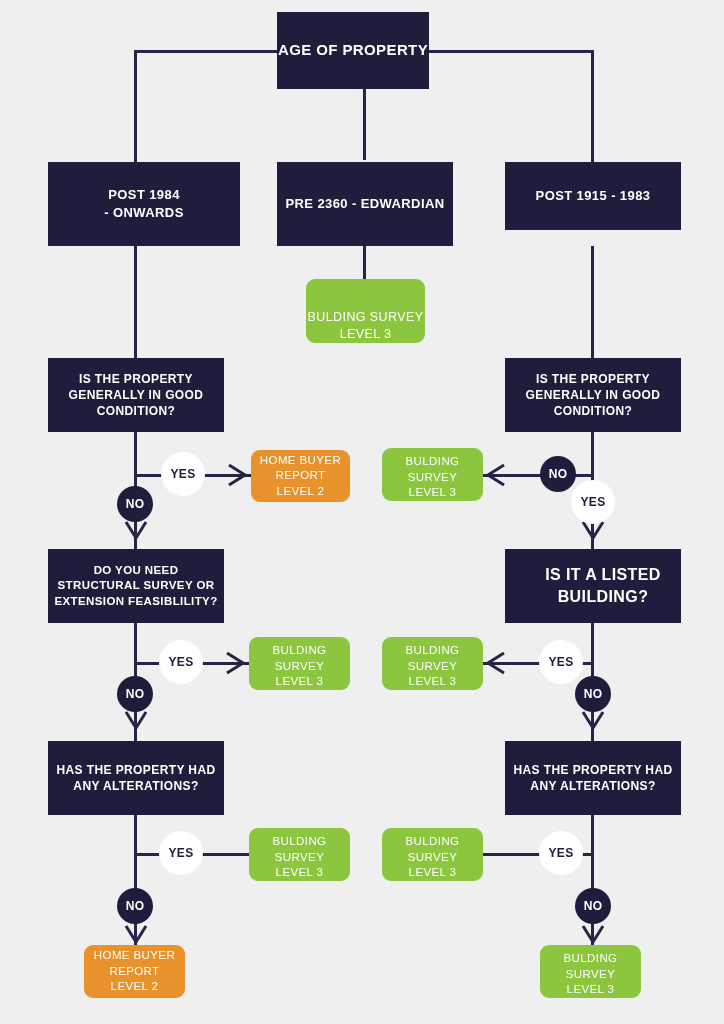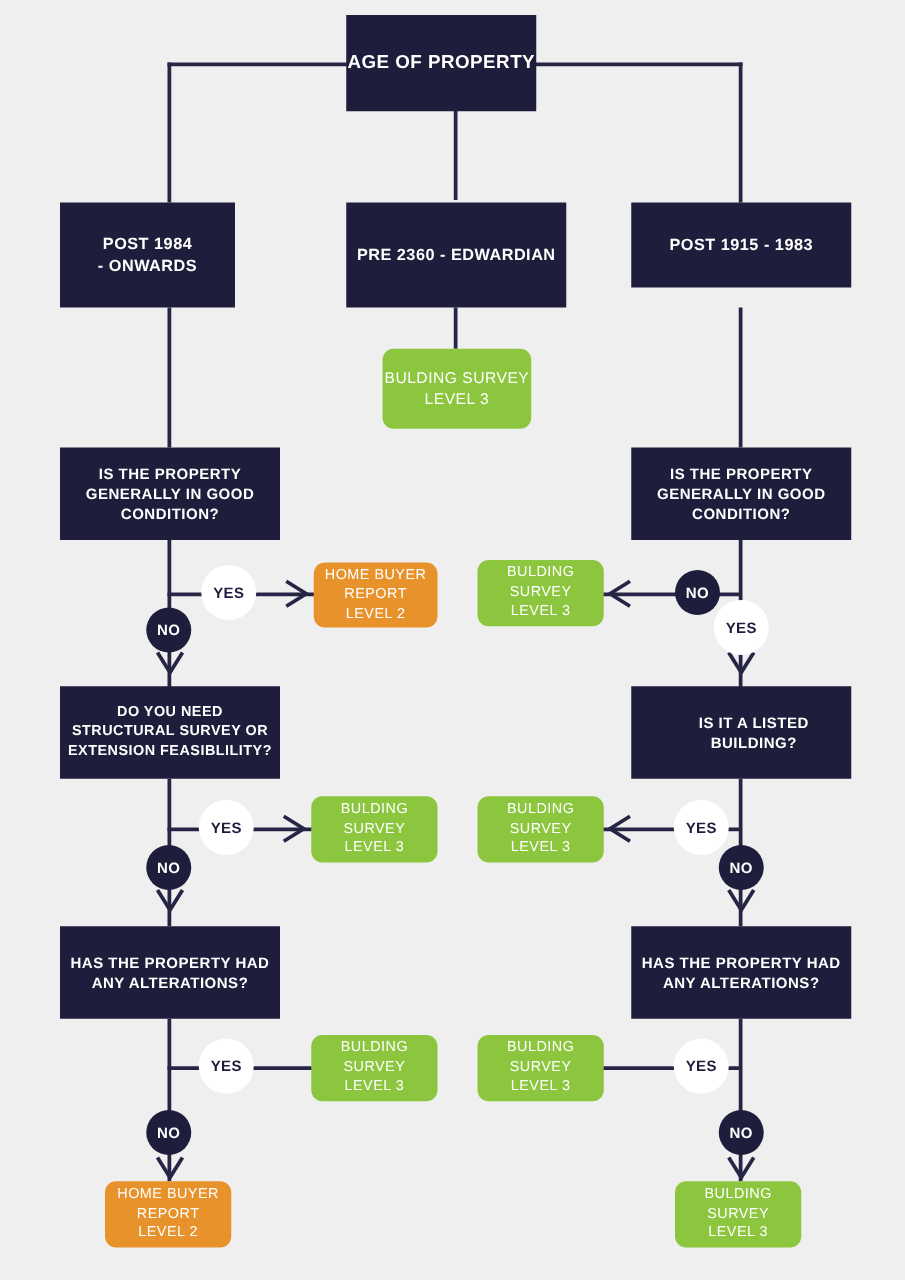--- a/index.html
+++ b/index.html
@@ -24,20 +24,21 @@
   .node .txt{white-space:pre-line;line-height:1.35;}
 
   .dark{
     background:#1e1e3c;
     font-weight:700;
   }
   .green{
     background:#8cc63e;
     border-radius:9px;
     font-weight:400;
+    align-items:flex-end;
   }
   .orange{
     background:#e8922b;
     border-radius:9px;
     font-weight:400;
   }
 
   
   .ln{position:absolute;background:#262545;z-index:1;}
   .ln.v{width:3px;}
@@ -138,21 +139,21 @@
   <div class="arrow" style="left:580px;top:708px;">
     <svg width="26" height="26">
         <polyline points="3,4 13,20 23,4" fill="none" stroke="#262545" stroke-width="3"></polyline>
       </svg>
   </div>
 
   <div class="node dark" style="left:277px;top:12px;width:152px;height:77px;font-size:15px;">
     <span class="txt">AGE OF PROPERTY</span>
   </div>
 
-  <div class="node dark" style="left:48px;top:162px;width:140px;height:84px;font-size:13px;">
+  <div class="node dark" style="left:48px;top:162px;width:192px;height:84px;font-size:13px;">
     <span class="txt">POST 1984
 - ONWARDS</span>
   </div>
 
   <div class="node dark" style="left:277px;top:162px;width:176px;height:84px;font-size:13px;">
     <span class="txt">PRE 2360 - EDWARDIAN</span>
   </div>
 
   <div class="node dark" style="left:505px;top:162px;width:176px;height:68px;font-size:13px;">
     <span class="txt">POST 1915 - 1983</span>
@@ -209,21 +210,21 @@
 GENERALLY IN GOOD
 CONDITION?</span>
   </div>
 
   <div class="node green" style="left:382px;top:448px;width:101px;height:53px;font-size:11.5px;">
     <span class="txt">BULDING
 SURVEY
 LEVEL 3</span>
   </div>
 
-  <div class="node dark" style="left:505px;top:549px;width:176px;height:74px;font-size:12px;padding-left:20px;">
+  <div class="node dark" style="left:505px;top:549px;width:176px;height:74px;font-size:16px;padding-left:20px;">
     <span class="txt">IS IT A LISTED BUILDING?</span>
   </div>
 
   <div class="node green" style="left:382px;top:637px;width:101px;height:53px;font-size:11.5px;">
     <span class="txt">BULDING
 SURVEY
 LEVEL 3</span>
   </div>
 
   <div class="node dark" style="left:505px;top:741px;width:176px;height:74px;font-size:12px;">

